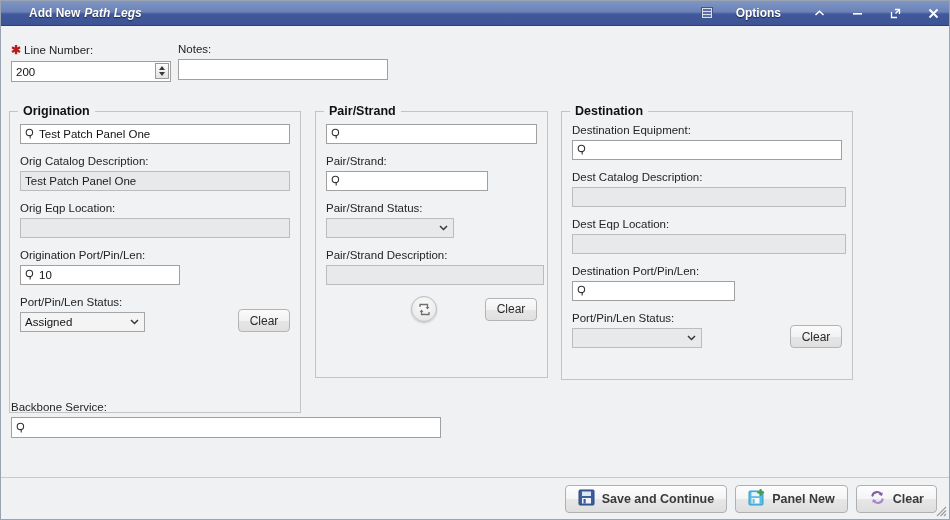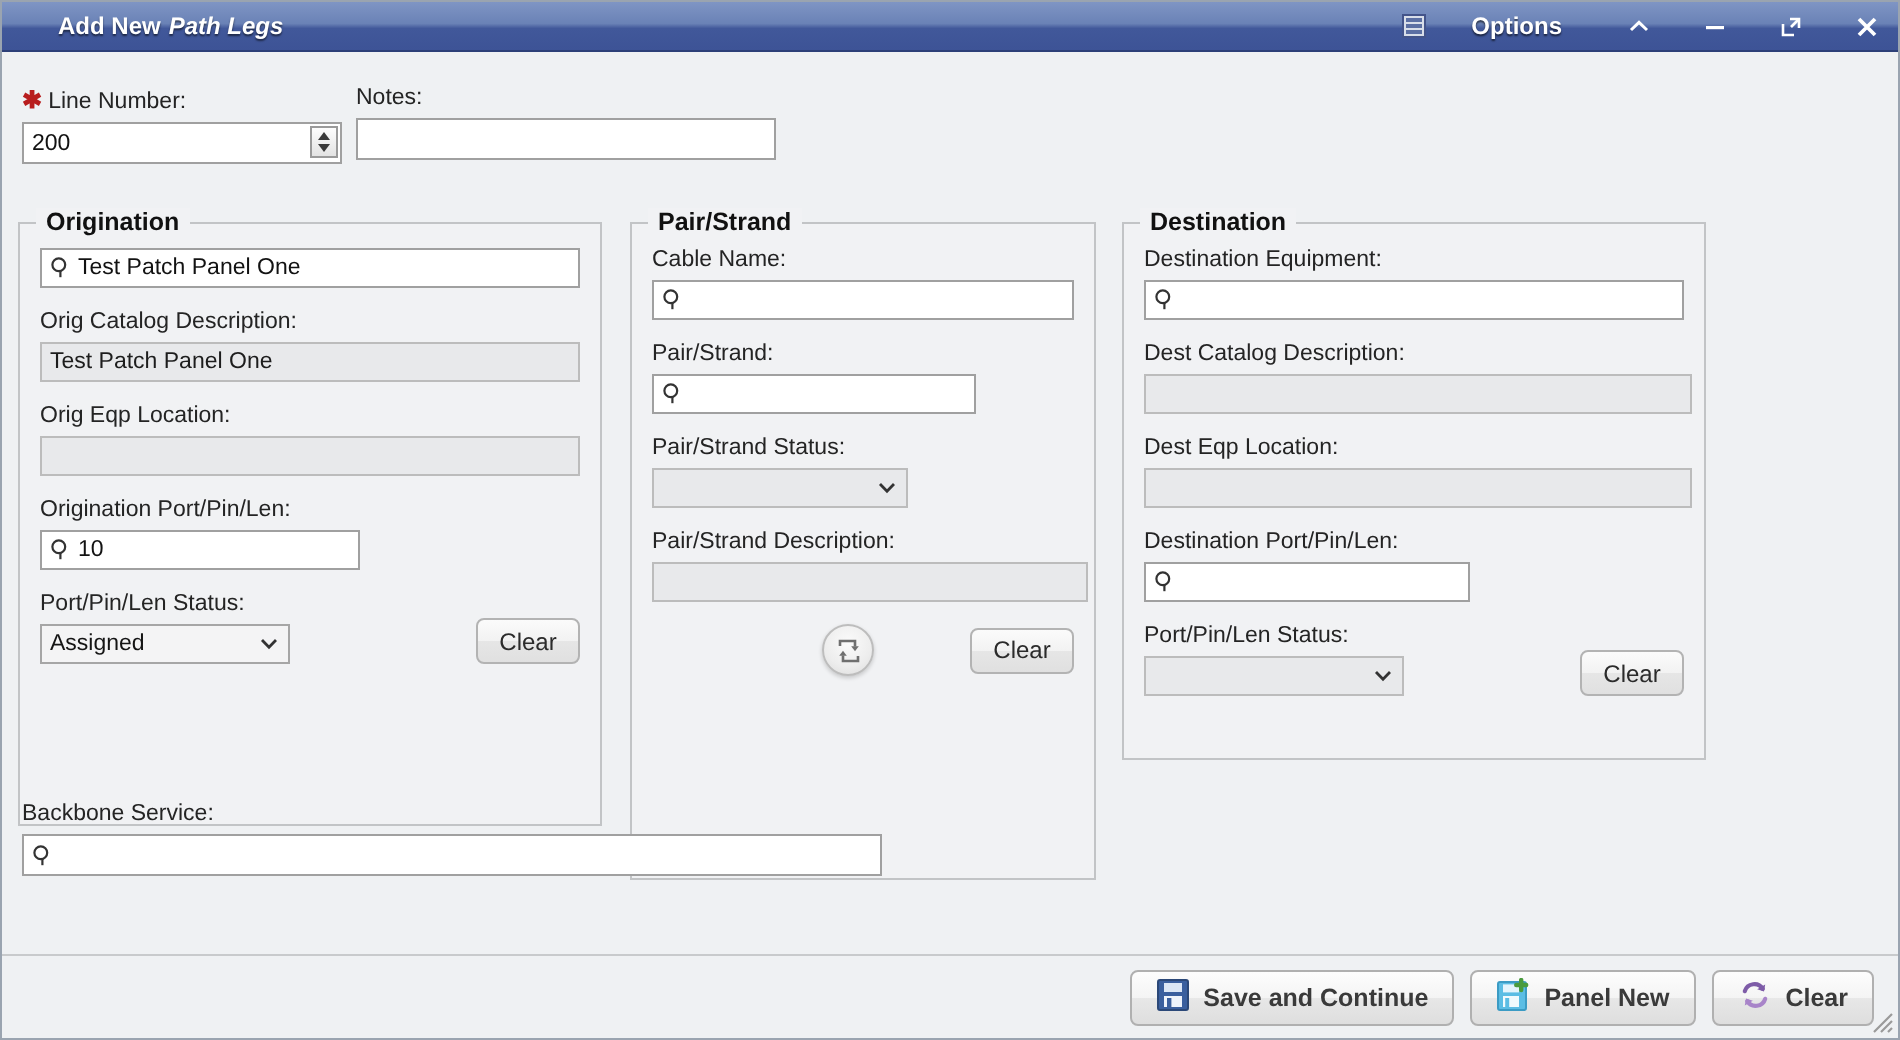--- a/index.html
+++ b/index.html
@@ -296,26 +296,25 @@
                 </svg>
             </span>
           </div>
         </div>
         <div class="btn-clear">Clear</div>
       </div>
 
     </div>
   </div>
 
-  <div class="panel" style="left:314px;top:110px;width:233px;height:329px;">
+  <div class="panel" style="left:314px;top:110px;width:233px;height:267px;">
     <span class="panel-legend">Pair/Strand</span>
     <div class="panel-body">
 
       <div class="field">
-        <span class="fld-label">Cable Name:</span>
         <div class="txtbox">
           <span class="mag">
             <svg width="11" height="12" viewBox="0 0 11 12">
                 <circle cx="4.4" cy="4.4" r="3.2" fill="none" stroke="#333" stroke-width="1.1"></circle>
                 <path d="M5.2 7.2 L5.2 10.6" stroke="#333" stroke-width="1.1"></path>
               </svg>
           </span>
           <span class="val"></span>
         </div>
       </div>

